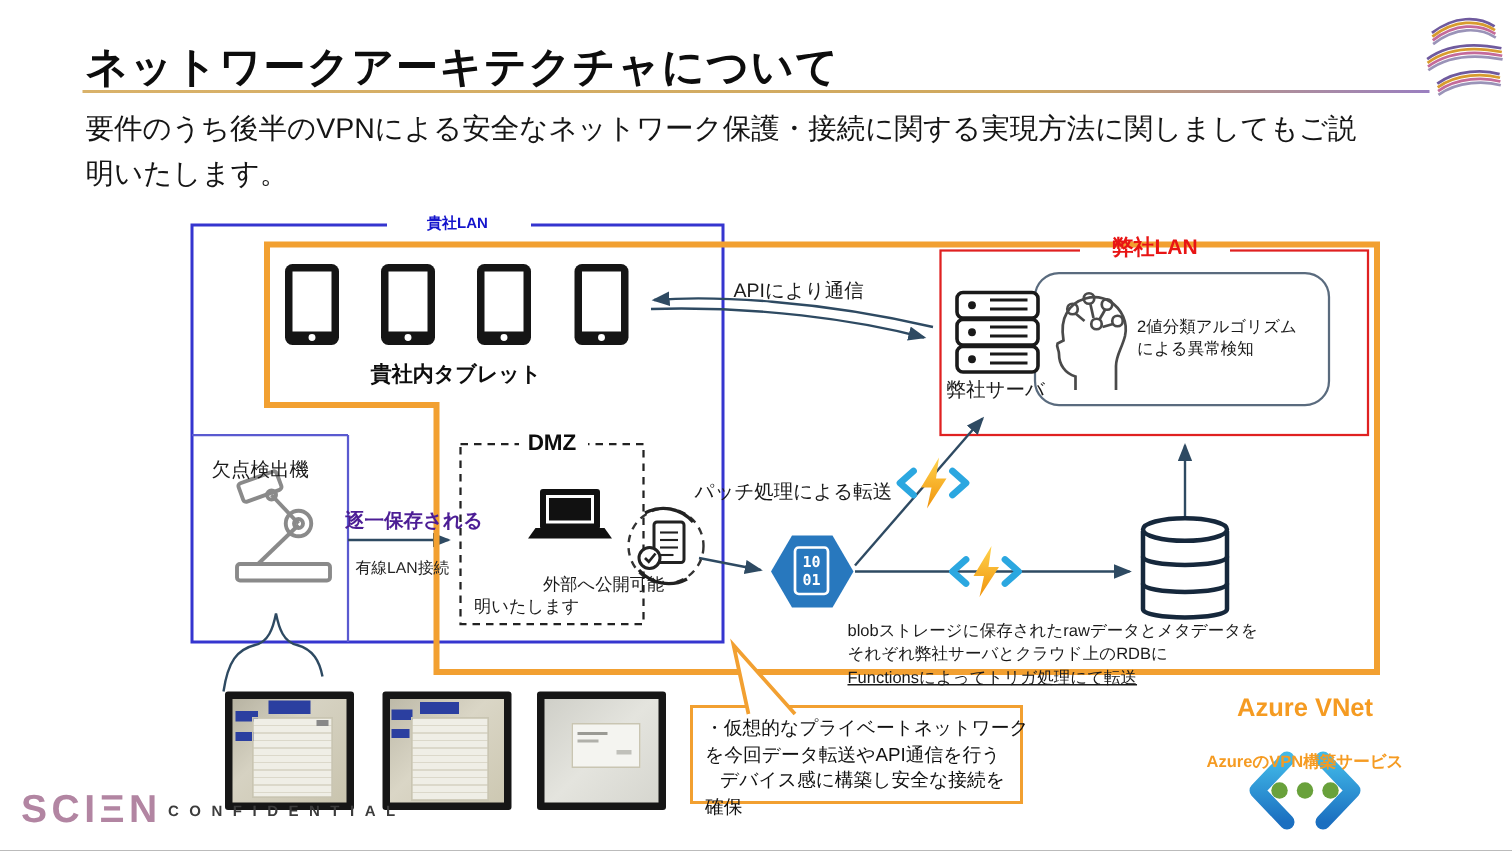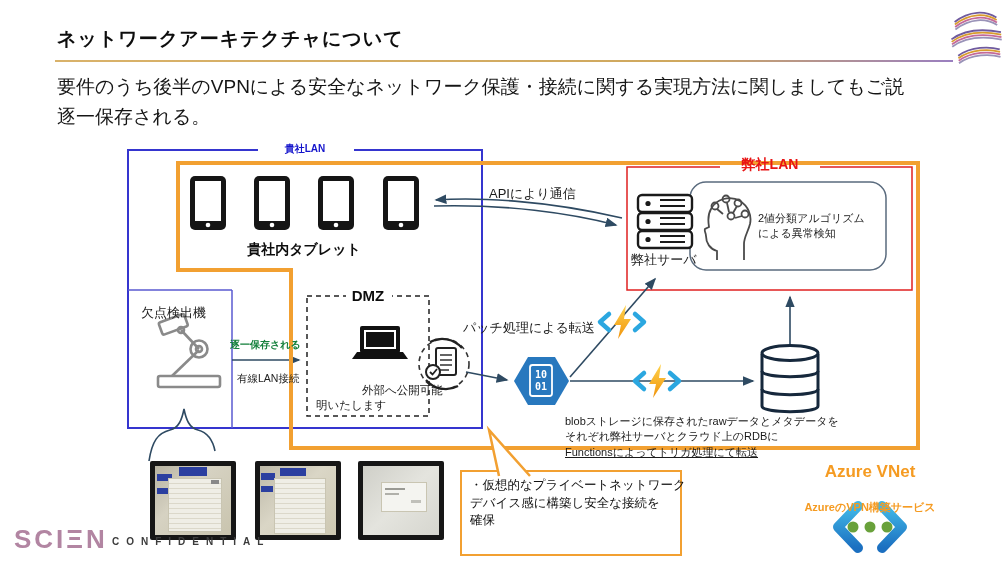--- a/index.html
+++ b/index.html
@@ -3,33 +3,33 @@
 <meta charset="utf-8">
 <style>
   html,body{margin:0;padding:0;background:#888;}
   .slide{
     position:relative;width:1008px;height:567px;background:#fff;overflow:hidden;
     font-family:"Liberation Sans","DejaVu Sans",sans-serif;color:#111;
   }
   .abs{position:absolute;white-space:nowrap;}
   .z2{z-index:2;}
   #lines{position:absolute;left:0;top:0;z-index:1;}
-  .page-title{font-size:19px;font-weight:bold;letter-spacing:1px;color:#0d0d0d;}
+  .page-title{font-size:28px;font-weight:bold;letter-spacing:1px;color:#0d0d0d;}
   .title-rule{height:2px;background:linear-gradient(90deg,#d9b26a 0%,#cfa85e 70%,#9a7fc0 100%);}
   .body-text{font-size:19px;line-height:30px;color:#151515;}
   .lan-label-blue{font-size:10px;font-weight:bold;color:#1414cc;}
   .lan-label-red{font-size:14px;font-weight:bold;color:#e81414;}
   .dmz-label{font-size:15px;font-weight:bold;color:#0d0d0d;}
   .small-label{font-size:13px;color:#1a1a1a;}
   .tiny-label{font-size:11px;color:#1a1a1a;line-height:14px;}
-  .bold13{font-size:10px;font-weight:bold;color:#15803d;}
+  .bold13{font-size:13px;font-weight:bold;color:#4c1d95;}
   .caption14{font-size:14px;font-weight:bold;color:#0d0d0d;}
   .blob-note{font-size:11px;line-height:14.5px;color:#1a1a1a;}
   .callout{
-    position:absolute;left:460px;top:470px;width:222px;height:86px;background:#fff;
+    position:absolute;left:460px;top:470px;width:222px;height:66px;background:#fff;
     border:2.5px solid #F2A031;z-index:3;box-sizing:border-box;
   }
   .callout .txt{font-size:12.5px;line-height:17.5px;color:#111;padding:5px 0 0 8px;white-space:nowrap;}
   .vnet-title{font-size:17px;font-weight:bold;color:#F59B22;}
   .vnet-sub{font-size:11px;font-weight:bold;color:#F59B22;}
   .photo{position:absolute;width:86px;height:79px;background:#161616;border-radius:2px;padding:5px;box-sizing:border-box;z-index:2;}
   .scr{position:relative;width:100%;height:100%;overflow:hidden;}
   .p-blue{position:absolute;background:#2b3fa0;}
   .p-panel{position:absolute;background:repeating-linear-gradient(#efeee6 0 4px,#dbd8ca 4px 5px);border:1px solid #c9c5b2;}
   .logo{font-size:26px;font-weight:600;letter-spacing:3px;color:#b285a2;}
@@ -220,21 +220,21 @@
       <path d="M12,48 C26,40 44,42 54,46" stroke="#6f5a9e"></path>
         <path d="M12,50.5 C26,42.5 44,44.5 54,48.5" stroke="#d89c2e"></path>
         <path d="M12,53 C26,45 44,47 54,51" stroke="#c46a9a"></path>
         <path d="M12,55.5 C26,47.5 44,49.5 54,53.5" stroke="#9a93b8"></path>
     </g>
   </svg>
 
   <div class="abs z2 page-title" style="left:57px;top:26px;">ネットワークアーキテクチャについて</div>
   <div class="abs z2 title-rule" style="left:55px;top:60px;width:898px;"></div>
   <div class="abs z2 body-text" style="left:57px;top:72px;text-align:right;">要件のうち後半のVPNによる安全なネットワーク保護・接続に関する実現方法に関しましてもご説</div>
-  <div class="abs z2 body-text" style="left:57px;top:102px;">逐一保存される。</div>
+  <div class="abs z2 body-text" style="left:57px;top:102px;">明いたします。</div>
 
   <div class="abs z2 lan-label-blue" style="left:305px;top:142px;transform:translateX(-50%);">貴社LAN</div>
   <div class="abs z2 caption14" style="left:304px;top:241px;transform:translateX(-50%);">貴社内タブレット</div>
   <div class="abs z2 small-label" style="left:141px;top:304px;">欠点検出機</div>
 
   <div class="abs z2 lan-label-red" style="left:770px;top:156px;transform:translateX(-50%);">弊社LAN</div>
   <div class="abs z2 small-label" style="left:631px;top:251px;">弊社サーバ</div>
   <div class="abs z2 tiny-label" style="left:758px;top:211px;">2値分類アルゴリズム</div>
   <div class="abs z2 tiny-label" style="left:758px;top:226px;">による異常検知</div>
 
@@ -249,21 +249,22 @@
 
   <div class="abs z2 blob-note" style="left:565px;top:414px;">blobストレージに保存されたrawデータとメタデータを</div>
   <div class="abs z2 blob-note" style="left:565px;top:428.5px;">それぞれ弊社サーバとクラウド上のRDBに</div>
   <div class="abs z2 blob-note" style="left:565px;top:445px;text-decoration:underline;">Functionsによってトリガ処理にて転送</div>
 
   <div class="callout">
     <svg style="position:absolute;left:18px;top:-46px;width:70px;height:50px;overflow:visible;" viewBox="0 0 70 50">
       <path d="M19,50 L9,4 L50,50" fill="#fff" stroke="#F2A031" stroke-width="2.5"></path>
     </svg>
     <div class="txt">・仮想的なプライベートネットワーク</div>
-    <div class="txt" style="padding-top:0;">デバイス感に構築し安全な接続を</div>
+    <div class="txt" style="padding-top:0;">を今回データ転送やAPI通信を行う</div>
+    <div class="txt" style="padding-top:0;text-align:center;">デバイス感に構築し安全な接続を</div>
     <div class="txt" style="padding-top:0;">確保</div>
   </div>
 
   <div class="abs z2 vnet-title" style="left:870px;top:462px;transform:translateX(-50%);">Azure VNet</div>
   <div class="abs z2 vnet-sub" style="left:870px;top:465px;transform:translateX(-50%);margin-top:35px;">AzureのVPN構築サービス</div>
 
   <div class="photo" style="left:150px;top:461px;">
     <div class="scr" style="background:linear-gradient(135deg,#b7b3a2,#d6d2c2 40%,#c9c4ae);">
       <div class="p-blue" style="left:24px;top:1px;width:28px;height:9px;"></div>
       <div class="p-blue" style="left:2px;top:8px;width:15px;height:7px;"></div>

